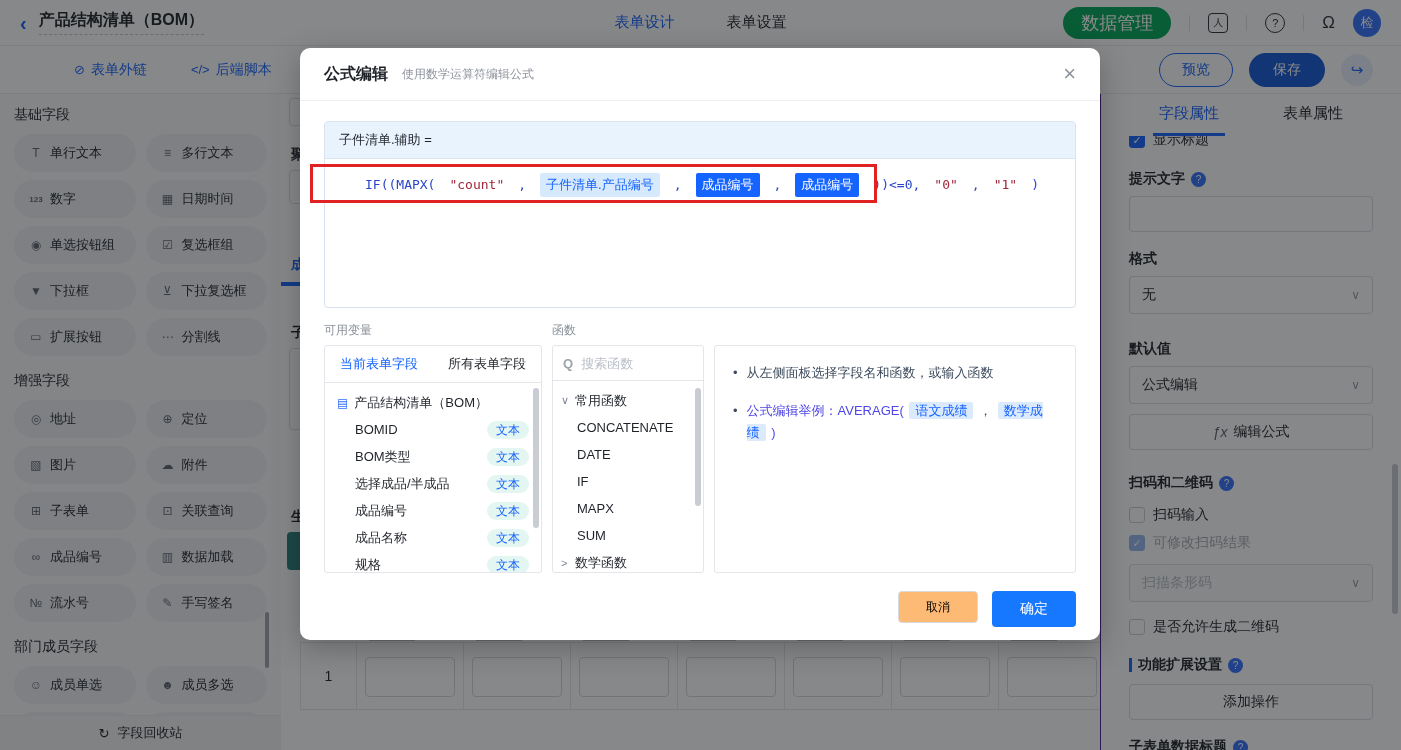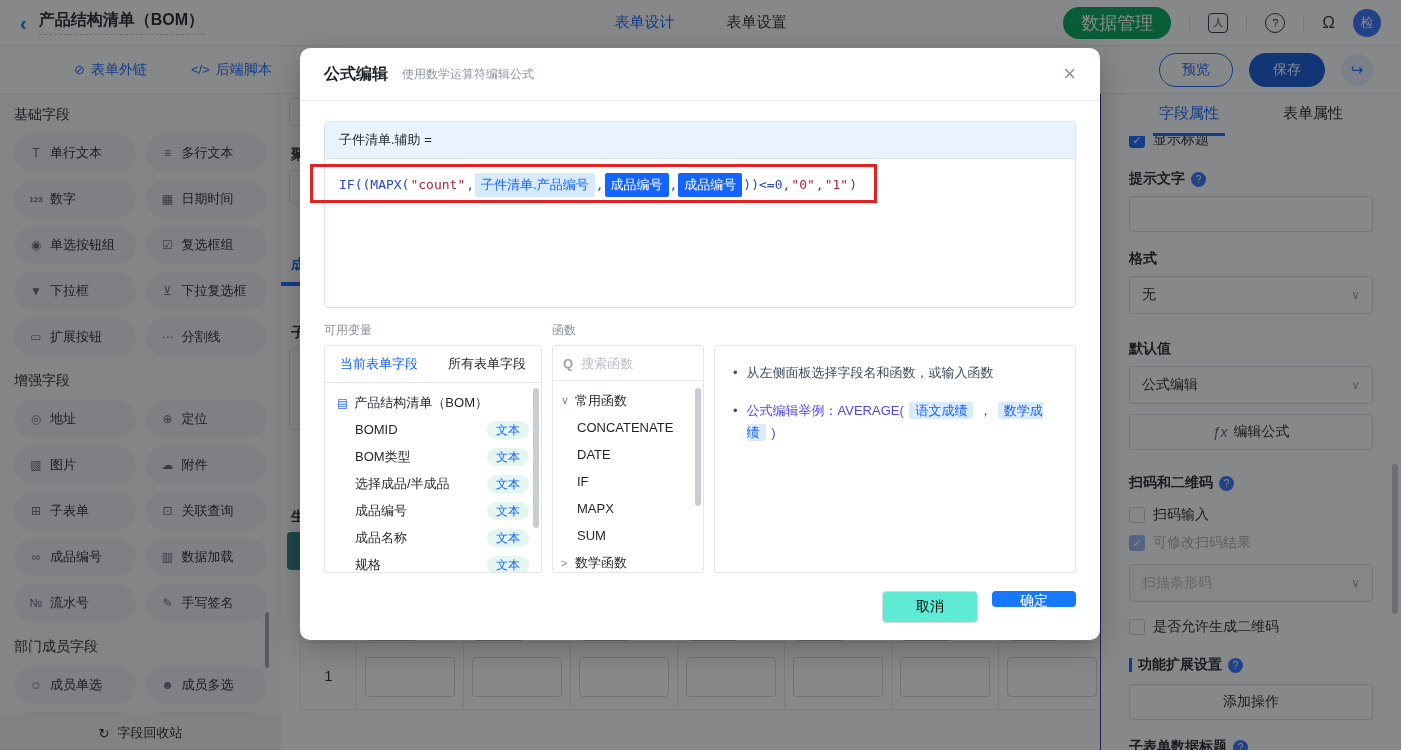--- a/index.html
+++ b/index.html
@@ -102,21 +102,21 @@
     z-index:20;box-shadow:0 8px 30px rgba(0,0,0,.25);box-sizing:border-box;}
   .m-header{height:52px;display:flex;align-items:center;padding:0 24px;border-bottom:1px solid #ebedf2;}
   .m-title{font-size:16px;font-weight:bold;}
   .m-sub{font-size:12px;color:#8f949e;margin-left:14px;}
   .m-close{margin-left:auto;font-size:22px;color:#8f949e;cursor:pointer;line-height:1;}
   .editor{margin:20px 24px 0;border:1px solid #d8e2f0;border-radius:4px;overflow:visible;}
   .target-bar{background:#e9f3fe;padding:9px 14px;font-size:13px;border-bottom:1px solid #d8e2f0;
     border-radius:4px 4px 0 0;}
   .code-area{height:148px;padding:14px;box-sizing:border-box;position:relative;cursor:text;
     font-family:"DejaVu Sans Mono",monospace;font-size:13px;}
-  .fline{display:flex;align-items:center;flex-wrap:wrap;gap:1px;color:#2a46c8;line-height:22px;}
+  .fline{display:flex;align-items:center;flex-wrap:wrap;gap:14px;color:#2a46c8;line-height:22px;margin-left:26px;}
   .tok-str{color:#a1273a;}
   .chip{border-radius:2px;padding:1px 6px;font-size:13px;cursor:pointer;font-family:"Liberation Sans","DejaVu Sans",sans-serif;}
   .chip.light{background:#d6e9fd;color:#1664ff;}
   .chip.solid{background:#1664ff;color:#fff;}
   .annotation{position:absolute;left:10px;top:116px;width:567px;height:39px;border:3px solid #e12222;
     box-sizing:border-box;pointer-events:none;}
   .plabels{display:flex;margin:14px 24px 6px;font-size:12px;color:#8a8f99;}
   .plabels .l1{width:228px;}
   .panels{display:flex;gap:10px;margin:0 24px;height:228px;}
   .panel{border:1px solid #e5e6eb;border-radius:3px;background:#fff;box-sizing:border-box;position:relative;}
@@ -141,22 +141,22 @@
   .flist{padding-top:6px;overflow:hidden;}
   .grow{display:flex;align-items:center;padding:4px 8px;font-size:13px;cursor:pointer;height:19px;}
   .grow .chev{color:#7a8699;font-size:11px;width:14px;flex:none;}
   .firow{padding:4px 8px 4px 24px;font-size:13px;cursor:pointer;height:19px;display:flex;align-items:center;}
   .p-tips{flex:1;padding:16px 18px;font-size:13px;color:#3d4a5c;box-sizing:border-box;}
   .tip{display:flex;align-items:flex-start;gap:9px;margin-bottom:16px;line-height:22px;}
   .tip .dot{font-size:13px;color:#3d4a5c;}
   .tip .code{color:#4f46e5;}
   .tip .chip{margin:0 2px;background:#dceafe;color:#1664ff;}
   .m-footer{display:flex;justify-content:flex-end;gap:14px;margin:18px 24px 0;}
-  .btn-cancel{width:96px;height:32px;background:#5eead4;border:1px solid #d9d9d9;border-radius:4px;font-size:14px;cursor:pointer;}
-  .btn-ok{width:84px;height:16px;background:#1677ff;color:#fff;border:none;border-radius:4px;font-size:14px;cursor:pointer;}
+  .btn-cancel{width:80px;height:32px;background:#fdba74;border:1px solid #d9d9d9;border-radius:4px;font-size:12px;cursor:pointer;}
+  .btn-ok{width:84px;height:36px;background:#1677ff;color:#fff;border:none;border-radius:4px;font-size:14px;cursor:pointer;}
 </style>
 </head>
 <body>
 
 <div class="stage">
 
   <header class="topbar">
     <span class="back">‹</span>
     <span class="apptitle">产品结构清单（BOM）</span>
     <div class="center-tabs">

